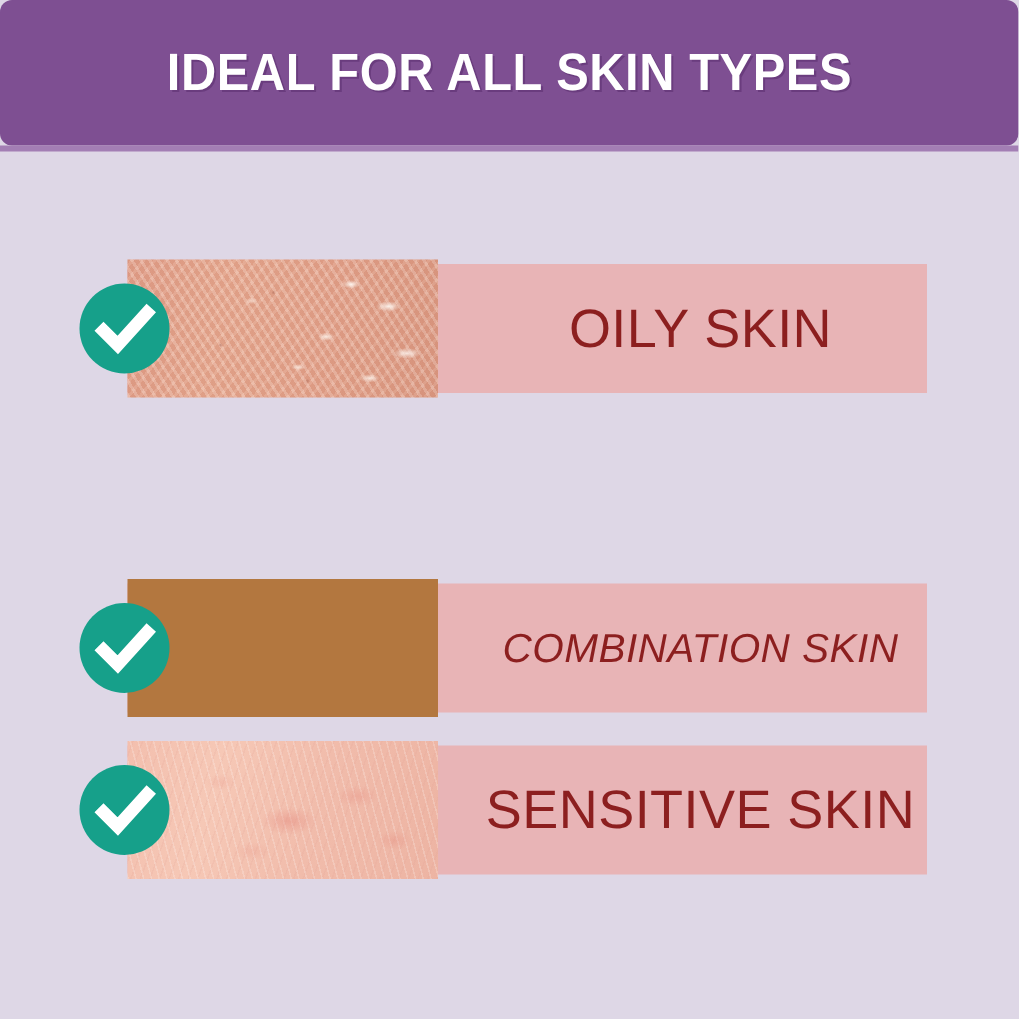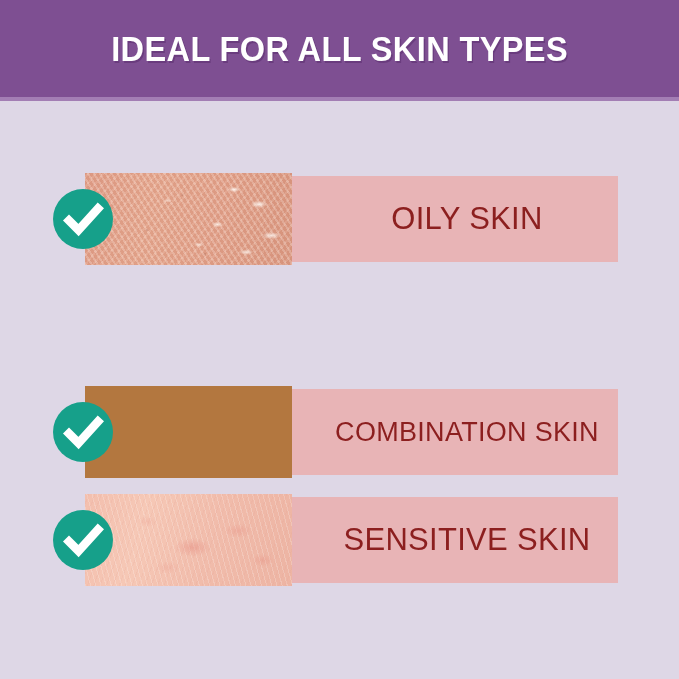--- a/index.html
+++ b/index.html
@@ -9,21 +9,21 @@
     background:#ded7e6;
     overflow:hidden;
     position:relative;
   }
 
   
   .banner{
     position:absolute; left:0; top:0;
     width:679px; height:97px;
     background:#7e4f92;
-    display:flex; align-items:center; justify-content:center;
+    display:flex; align-items:center; justify-content:center;border-radius:8px;
   }
   .banner-title{
     color:#ffffff;
     font-family:"Liberation Sans", sans-serif;
     font-weight:bold;
     font-size:35px;
     letter-spacing:0.4px;
     transform:scaleX(0.93);
     text-shadow:1.5px 1.5px 0 rgba(90,45,110,0.55);
     white-space:nowrap;
@@ -40,40 +40,40 @@
     left:0; top:101px;
     width:679px; height:578px;
   }
   .row{
     position:absolute;
     left:61px;
     width:557px;
   }
   .row-1{ top:75px;  height:86px; }
   .row-2{ top:182px; height:86px; }
-  .row-3{ top:288px; height:86px; }
+  .row-3{ top:288px; height:86px;font-style:italic; }
   .row-4{ top:396px; height:86px; }
 
   
   .plate{
     position:absolute;
     left:24px; top:0;
     width:533px; height:100%;
     background:#e8b4b6;
   }
   .plate-label{
     position:absolute;
     left:231px;      
     top:0;
     width:302px; height:100%;
     display:flex; align-items:center; justify-content:center;
     color:#8c1f1f;
     font-family:"Liberation Sans", sans-serif;
     font-weight:normal;
-    font-size:31px;
+    font-size:36px;
     letter-spacing:0.3px;
     white-space:nowrap;
   }
   .plate-label.small{ font-size:27px; }
 
   
   .photo{
     position:absolute;
     left:24px; top:-3px;
     width:207px; height:92px;

